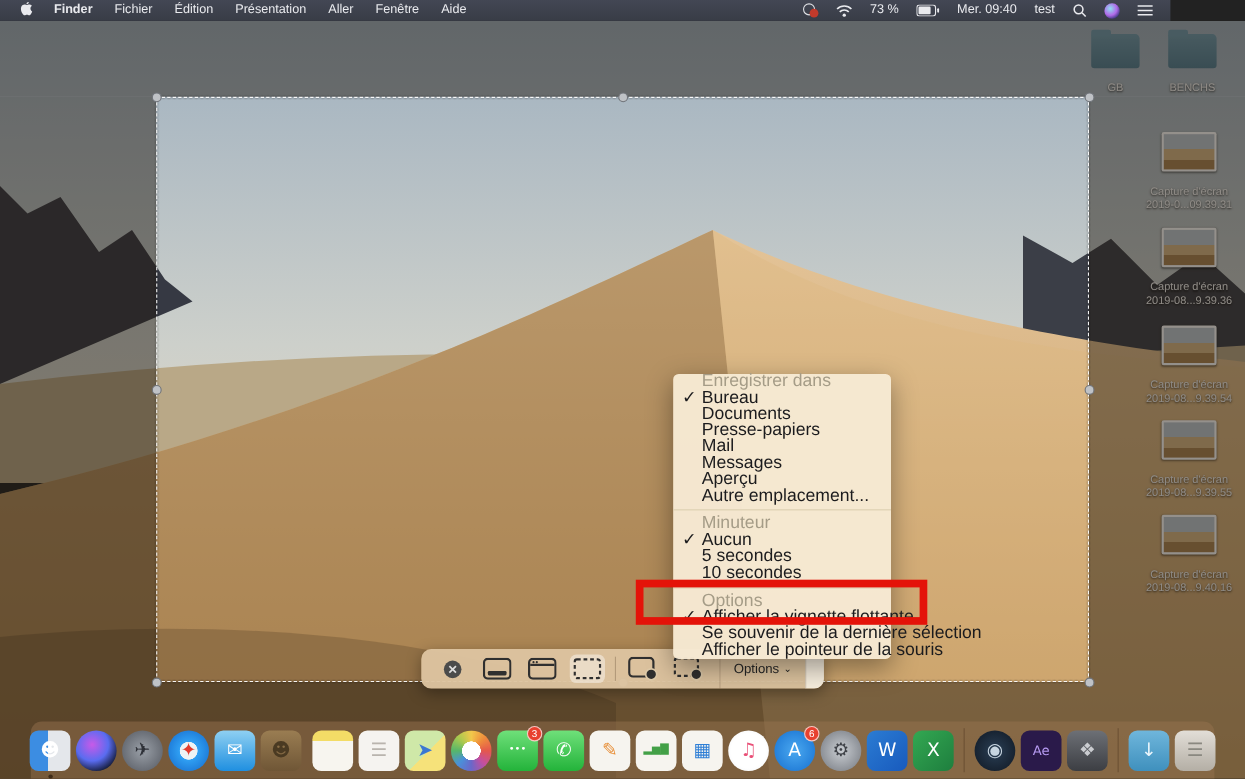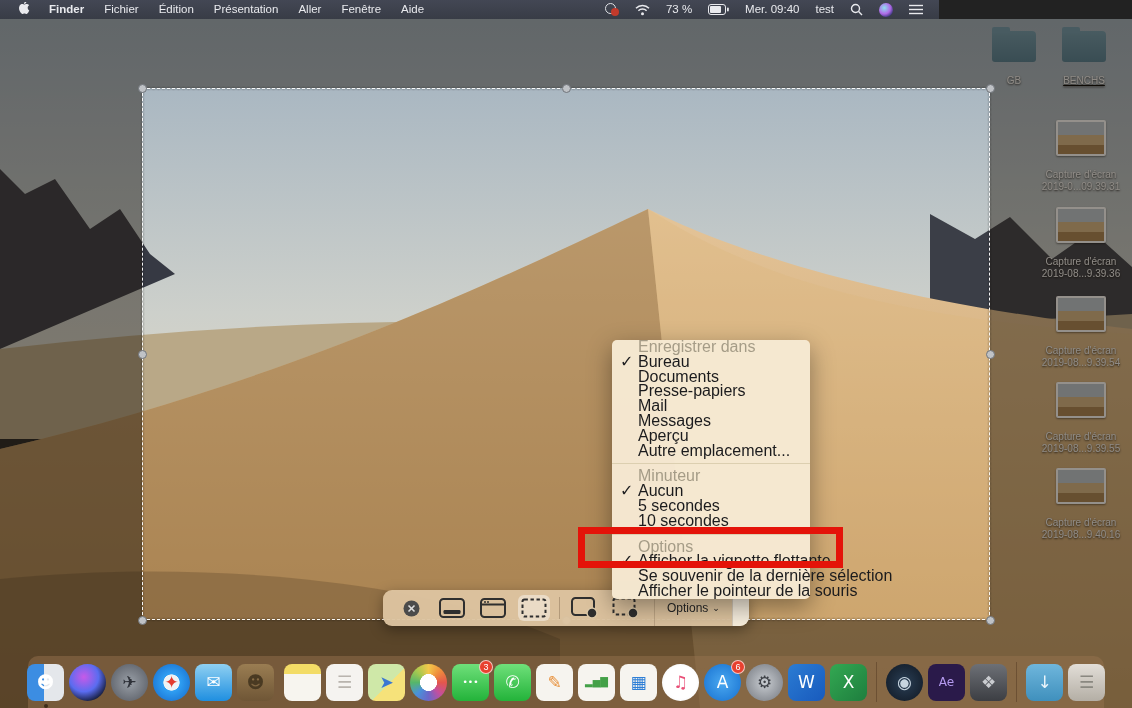--- a/index.html
+++ b/index.html
@@ -1,21 +1,21 @@
 <!DOCTYPE html>
 <html><head>
 <meta charset="utf-8">
 <style>
   html,body{margin:0;padding:0;background:#222;}
   #screen{position:relative;width:1132px;height:708px;overflow:hidden;
     font-family:"Liberation Sans","DejaVu Sans",sans-serif;-webkit-font-smoothing:antialiased;}
   
   #wallpaper{position:absolute;left:0;top:0;z-index:1;}
   
-  #menubar{position:absolute;left:0;top:0;width:939px;height:19px;z-index:40;
+  #menubar{position:absolute;left:0;top:0;width:1064px;height:19px;z-index:40;
     background:linear-gradient(180deg,#434754,#383c46);display:flex;align-items:center;
     color:#e9eaee;font-size:11.5px;justify-content:flex-end;}
   #menubar-left{display:flex;align-items:center;gap:0;padding-left:10px;}
   .mb-item{padding:0 10px;line-height:19px;white-space:nowrap;}
   .mb-item.bold{font-weight:bold;}
   #menubar-right{margin-left:auto;display:flex;align-items:center;gap:0;padding-right:8px;}
   .st-item{padding:10px 8px;display:flex;align-items:center;line-height:19px;white-space:nowrap;}
   .st-item svg{display:block;}
   
   .dicon{position:absolute;z-index:2;display:flex;flex-direction:column;align-items:center;}
@@ -110,21 +110,21 @@
     <path d="M648,190 C520,250 300,360 0,430 L0,689 L700,689 Z" fill="#8f6c3e" opacity=".5"></path>
     <path d="M648,190 C760,262 900,300 1132,315 L1132,689 L700,689 Z" fill="#ddb87e" opacity=".35"></path>
     <path d="M0,560 C200,540 420,560 560,620 L560,689 L0,689 Z" fill="#7c5f3b" opacity=".55"></path>
   </svg>
 
   <div id="folders-layer">
       <div class="dicon" style="left: 990px; top: 26px; width: 48px;">
         <div class="folder"></div>
         <div class="dlabel">GB</div>
       </div>
-      <div class="dicon" style="left: 1060px; top: 26px; width: 48px; text-decoration: underline;">
+      <div class="dicon" style="left: 1060px; top: 26px; width: 48px;">
         <div class="folder"></div>
         <div class="dlabel">BENCHS</div>
       </div>
     </div>
   <div id="shots-layer">
       <div class="dicon" style="left: 1030px; top: 120px; width: 102px;">
         <div class="shot">
           <div class="shot-img"></div>
         </div>
         <div class="dlabel">

